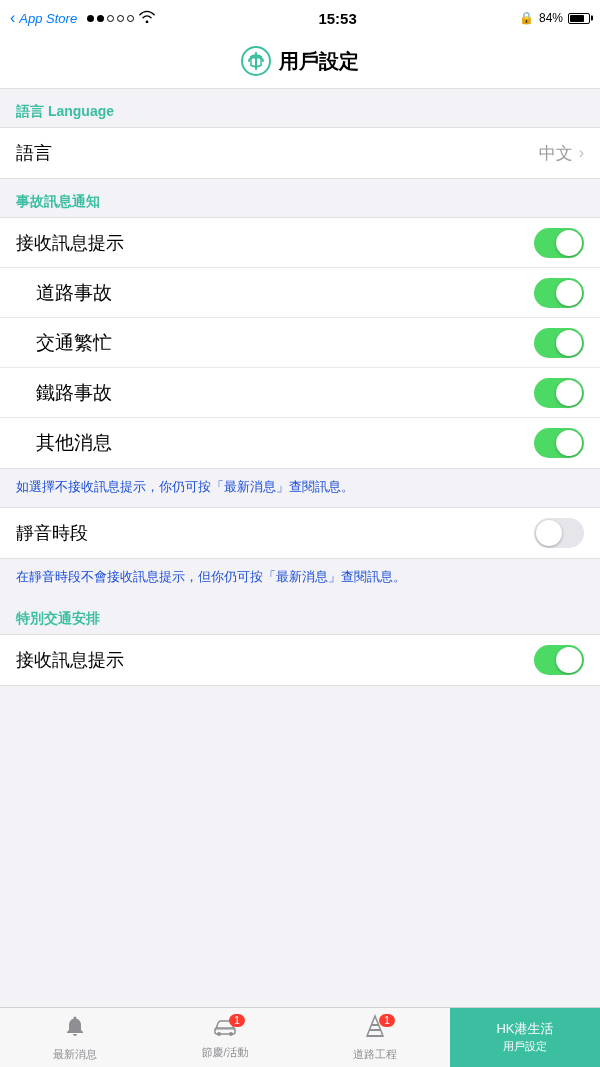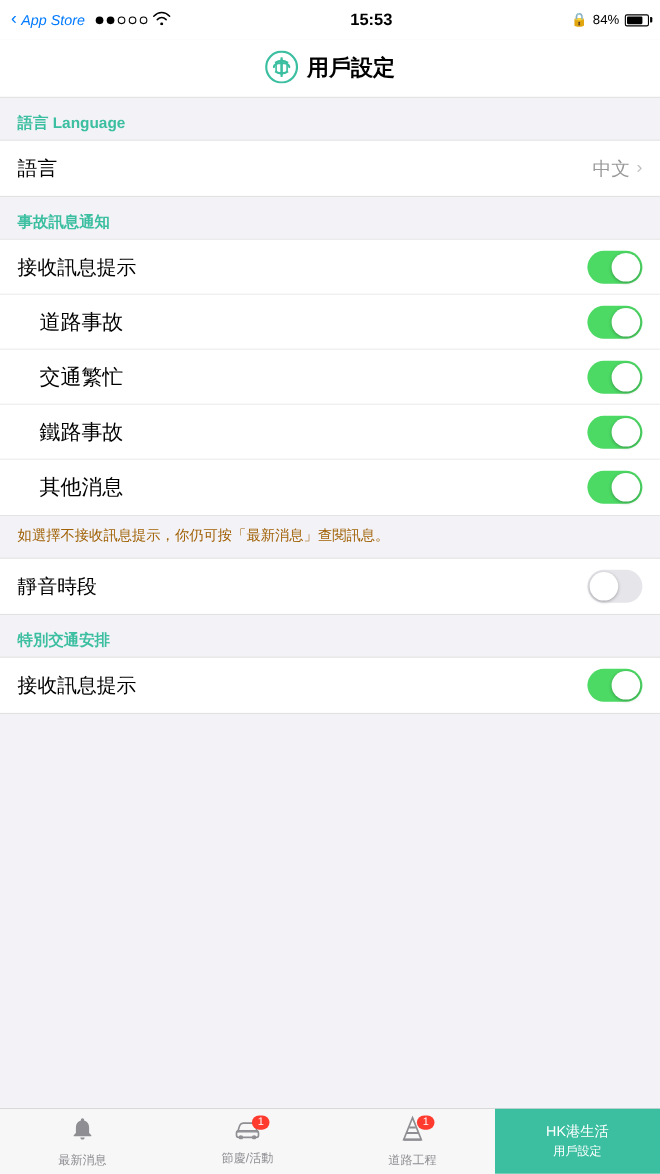--- a/index.html
+++ b/index.html
@@ -189,21 +189,21 @@
       left: 22px;
     }
     .toggle.off .toggle-knob {
       left: 2px;
     }
 
     
     .note-text {
       padding: 8px 16px 10px;
       font-size: 13px;
-      color: #a16207;
+      color: #1d4ed8;
       line-height: 1.5;
       background: #f2f2f7;
     }
 
     
     .tab-bar {
       position: fixed;
       bottom: 0;
       left: 0;
       width: 600px;
@@ -360,20 +360,21 @@
   <div class="note-text">如選擇不接收訊息提示，你仍可按「最新消息」查閱訊息。</div>
 
   <div class="settings-group" style="margin-top: 0;">
     <div class="settings-row">
       <span class="settings-row-label">靜音時段</span>
       <div class="toggle off">
         <div class="toggle-knob"></div>
       </div>
     </div>
   </div>
+  <div class="note-text">在靜音時段不會接收訊息提示，但你仍可按「最新消息」查閱訊息。</div>
 
   <div>
     <div class="section-header">特別交通安排</div>
   </div>
   <div class="settings-group">
     <div class="settings-row">
       <span class="settings-row-label">接收訊息提示</span>
       <div class="toggle on">
         <div class="toggle-knob"></div>
       </div>

